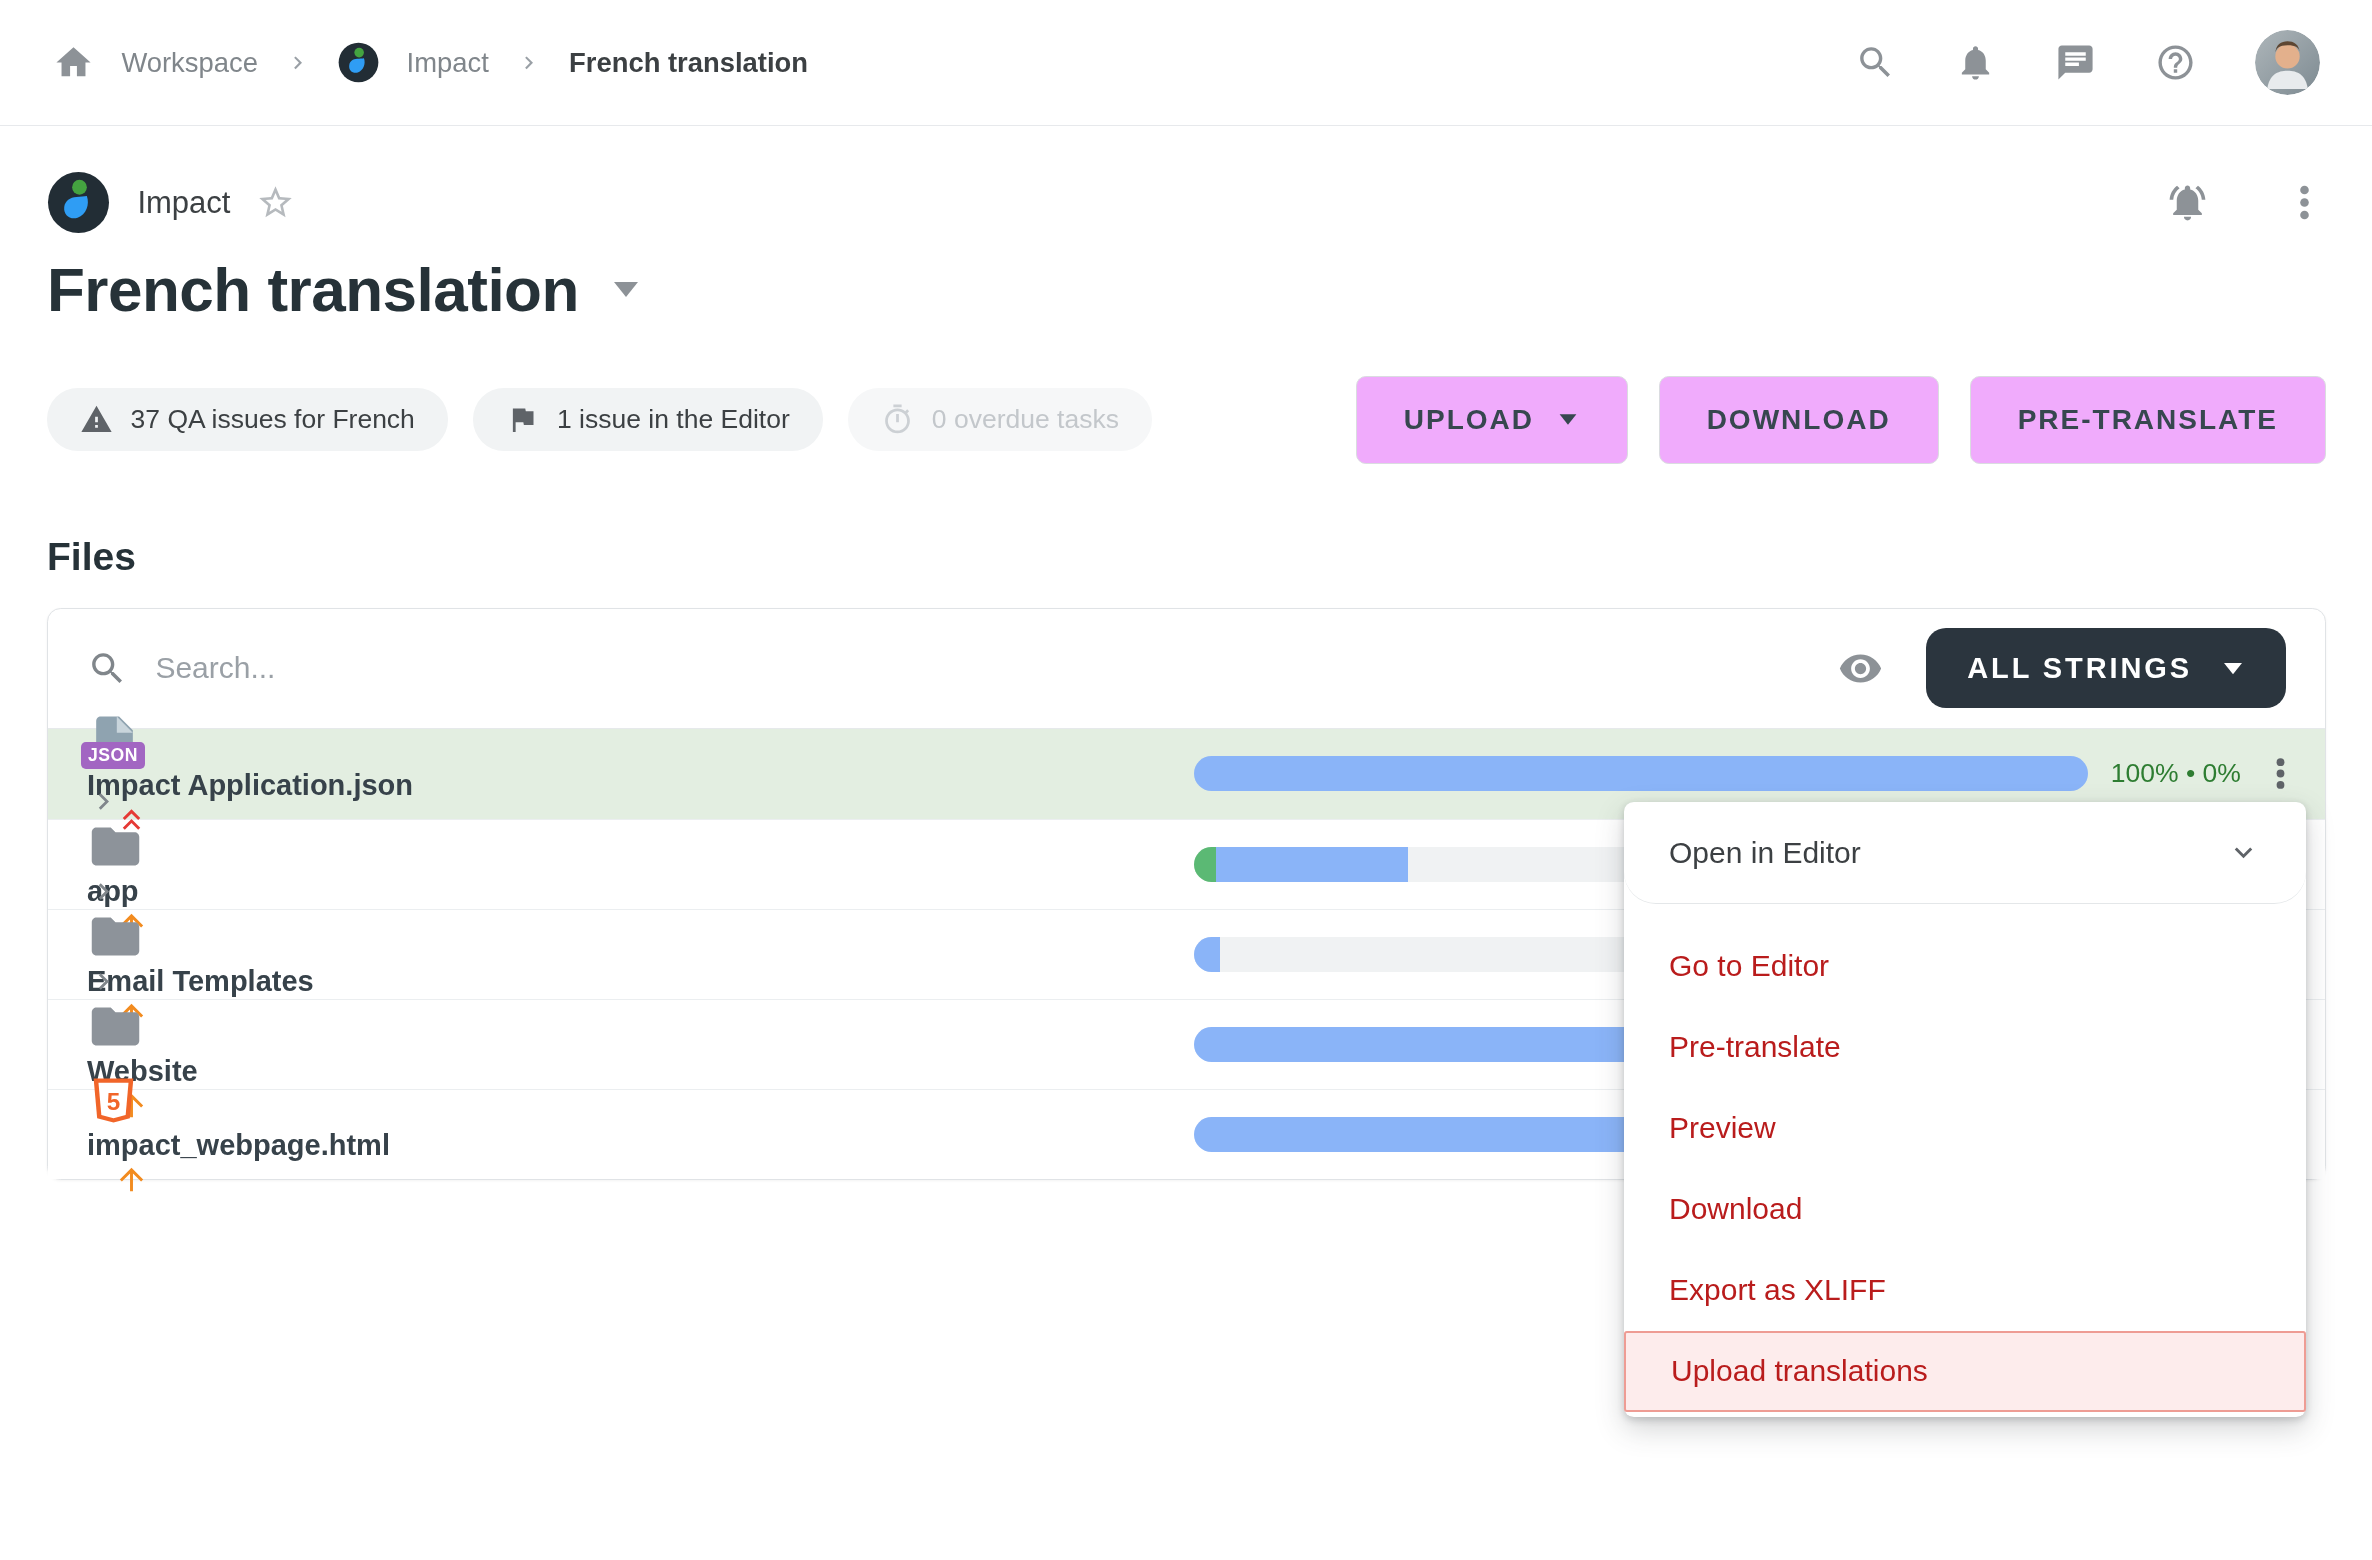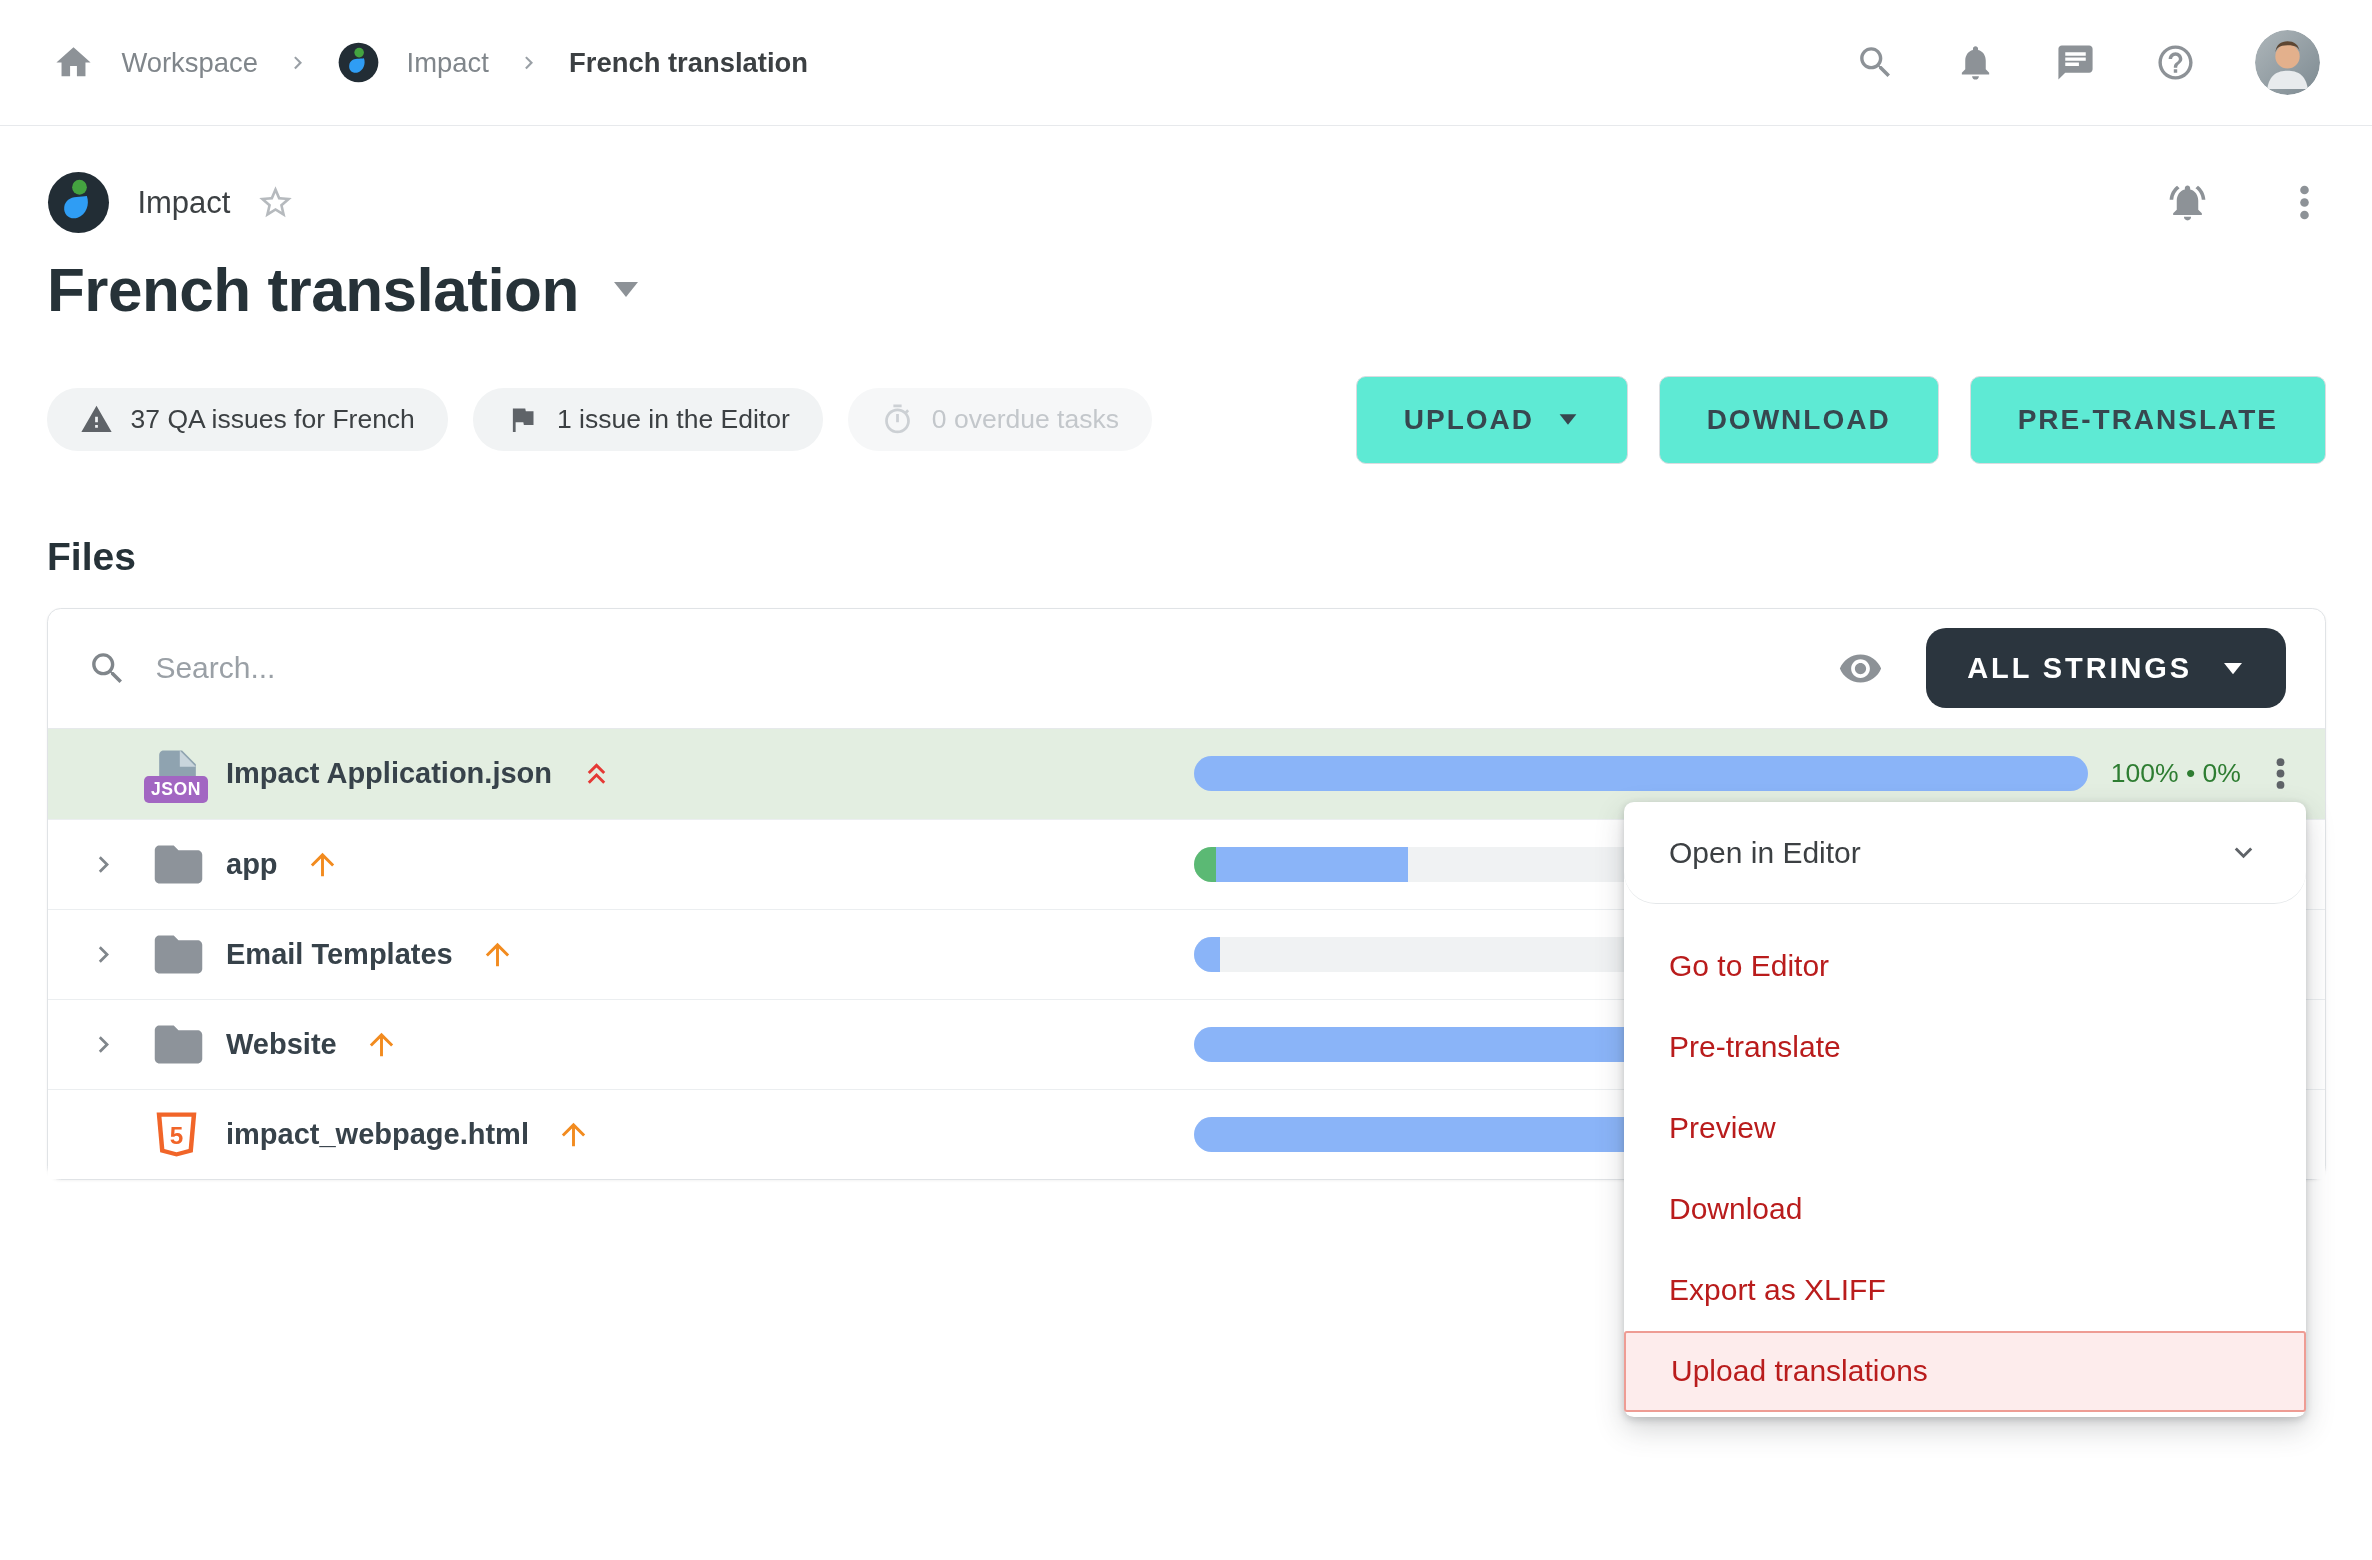--- a/index.html
+++ b/index.html
@@ -30,39 +30,39 @@
   .page-title { font-size: 62px; font-weight: bold; color: #263238; letter-spacing: -0.5px; }
   .caret { width: 0; height: 0; border-left: 12.7px solid transparent; border-right: 12.7px solid transparent; border-top: 15.7px solid #8d9297; cursor: pointer; }
 
   .stats-row { margin-top: 51px; display: flex; align-items: center; }
   .badges { display: flex; gap: 25.5px; }
   .badge { height: 63px; border-radius: 31px; background: #f1f3f4; display: flex; align-items: center; gap: 17.6px; padding: 0 33px; font-size: 26.5px; color: #3c4043; cursor: pointer; }
   .badge .icn { width: 33px; height: 33px; color: #5f6368; }
   .badge.muted { background: #f6f7f8; color: #c3c7cb; }
   .badge.muted .icn { color: #ccd0d4; }
   .action-buttons { margin-left: auto; display: flex; gap: 31px; }
-  .btn { height: 88px; padding: 0 47px; border: 1px solid #dadce0; border-radius: 9.8px; background: #5eead4; font-family: inherit; font-size: 28px; letter-spacing: 2px; font-weight: bold; color: #37474f; display: flex; align-items: center; gap: 21.6px; cursor: pointer; }
+  .btn { height: 88px; padding: 0 47px; border: 1px solid #dadce0; border-radius: 9.8px; background: #f0abfc; font-family: inherit; font-size: 28px; letter-spacing: 2px; font-weight: bold; color: #37474f; display: flex; align-items: center; gap: 21.6px; cursor: pointer; }
   .btn .caret { border-top-color: #37474f; transform: scale(.7); }
 
   .files-heading { margin-top: 71px; font-size: 39px; font-weight: bold; color: #263238; }
 
   
   .card { margin-top: 29px; border: 1px solid #e0e3e6; border-radius: 13.7px; background: #fff; box-shadow: 0 1px 2.9px rgba(0,0,0,.05); }
   .search-row { height: 120px; display: flex; align-items: center; padding: 0 39px; border-bottom: 1px solid #e6e9eb; }
   .search-row .icn { width: 41px; height: 41px; color: #80868b; }
   .search-input { flex: 1; border: none; outline: none; font-family: inherit; font-size: 30px; color: #3c4043; margin-left: 27.4px; background: transparent; }
   .search-input::placeholder { color: #9aa0a6; }
   .eye { width: 45px; height: 45px; color: #8d9297; margin-right: 43px; cursor: pointer; }
   .filter-btn { height: 80px; padding: 0 41px; background: #2b353e; color: #fff; border: none; border-radius: 20px; font-family: inherit; font-size: 29px; letter-spacing: 2.9px; font-weight: bold; display: flex; align-items: center; gap: 29px; cursor: pointer; }
   .filter-btn .caret { border-top-color: #fff; transform: scale(.75); }
 
   .file-row { height: 90px; display: flex; align-items: center; padding: 0 25.5px 0 39px; cursor: pointer; background:#fff; }
   .file-row + .file-row { border-top: 1px solid #ebeef0; }
   .file-row.selected { background: #e3eee1; }
-  .row-left { display: flex; align-items: center; width: 1117px; min-width: 0; }
+  .row-left { display: flex; align-items: flex-start; width: 1117px; min-width: 0; flex-direction: column; }
   .expander { width: 63px; display: flex; align-items: center; }
   .expander .icn { width: 33px; height: 33px; color: #80868b; cursor: pointer; }
   .file-icon-box { width: 76px; display: flex; align-items: center; }
   .file-name { font-size: 29px; font-weight: bold; color: #37424a; white-space: nowrap; }
   .row-flag { margin-left: 27.4px; width: 35px; height: 35px; }
   .bar-track { width: 894px; height: 35px; border-radius: 17.6px; background: #f0f2f3; overflow: hidden; display: flex; flex: none; }
   .bar-seg { height: 100%; }
   .pct { width: 173px; text-align: right; padding-right: 19.6px; font-size: 26.5px; color: #2e7d32; white-space: nowrap; flex: none; }
   .kebab { margin-left: auto; width: 39px; height: 43px; color: #5f6368; cursor: pointer; flex: none; }
 

